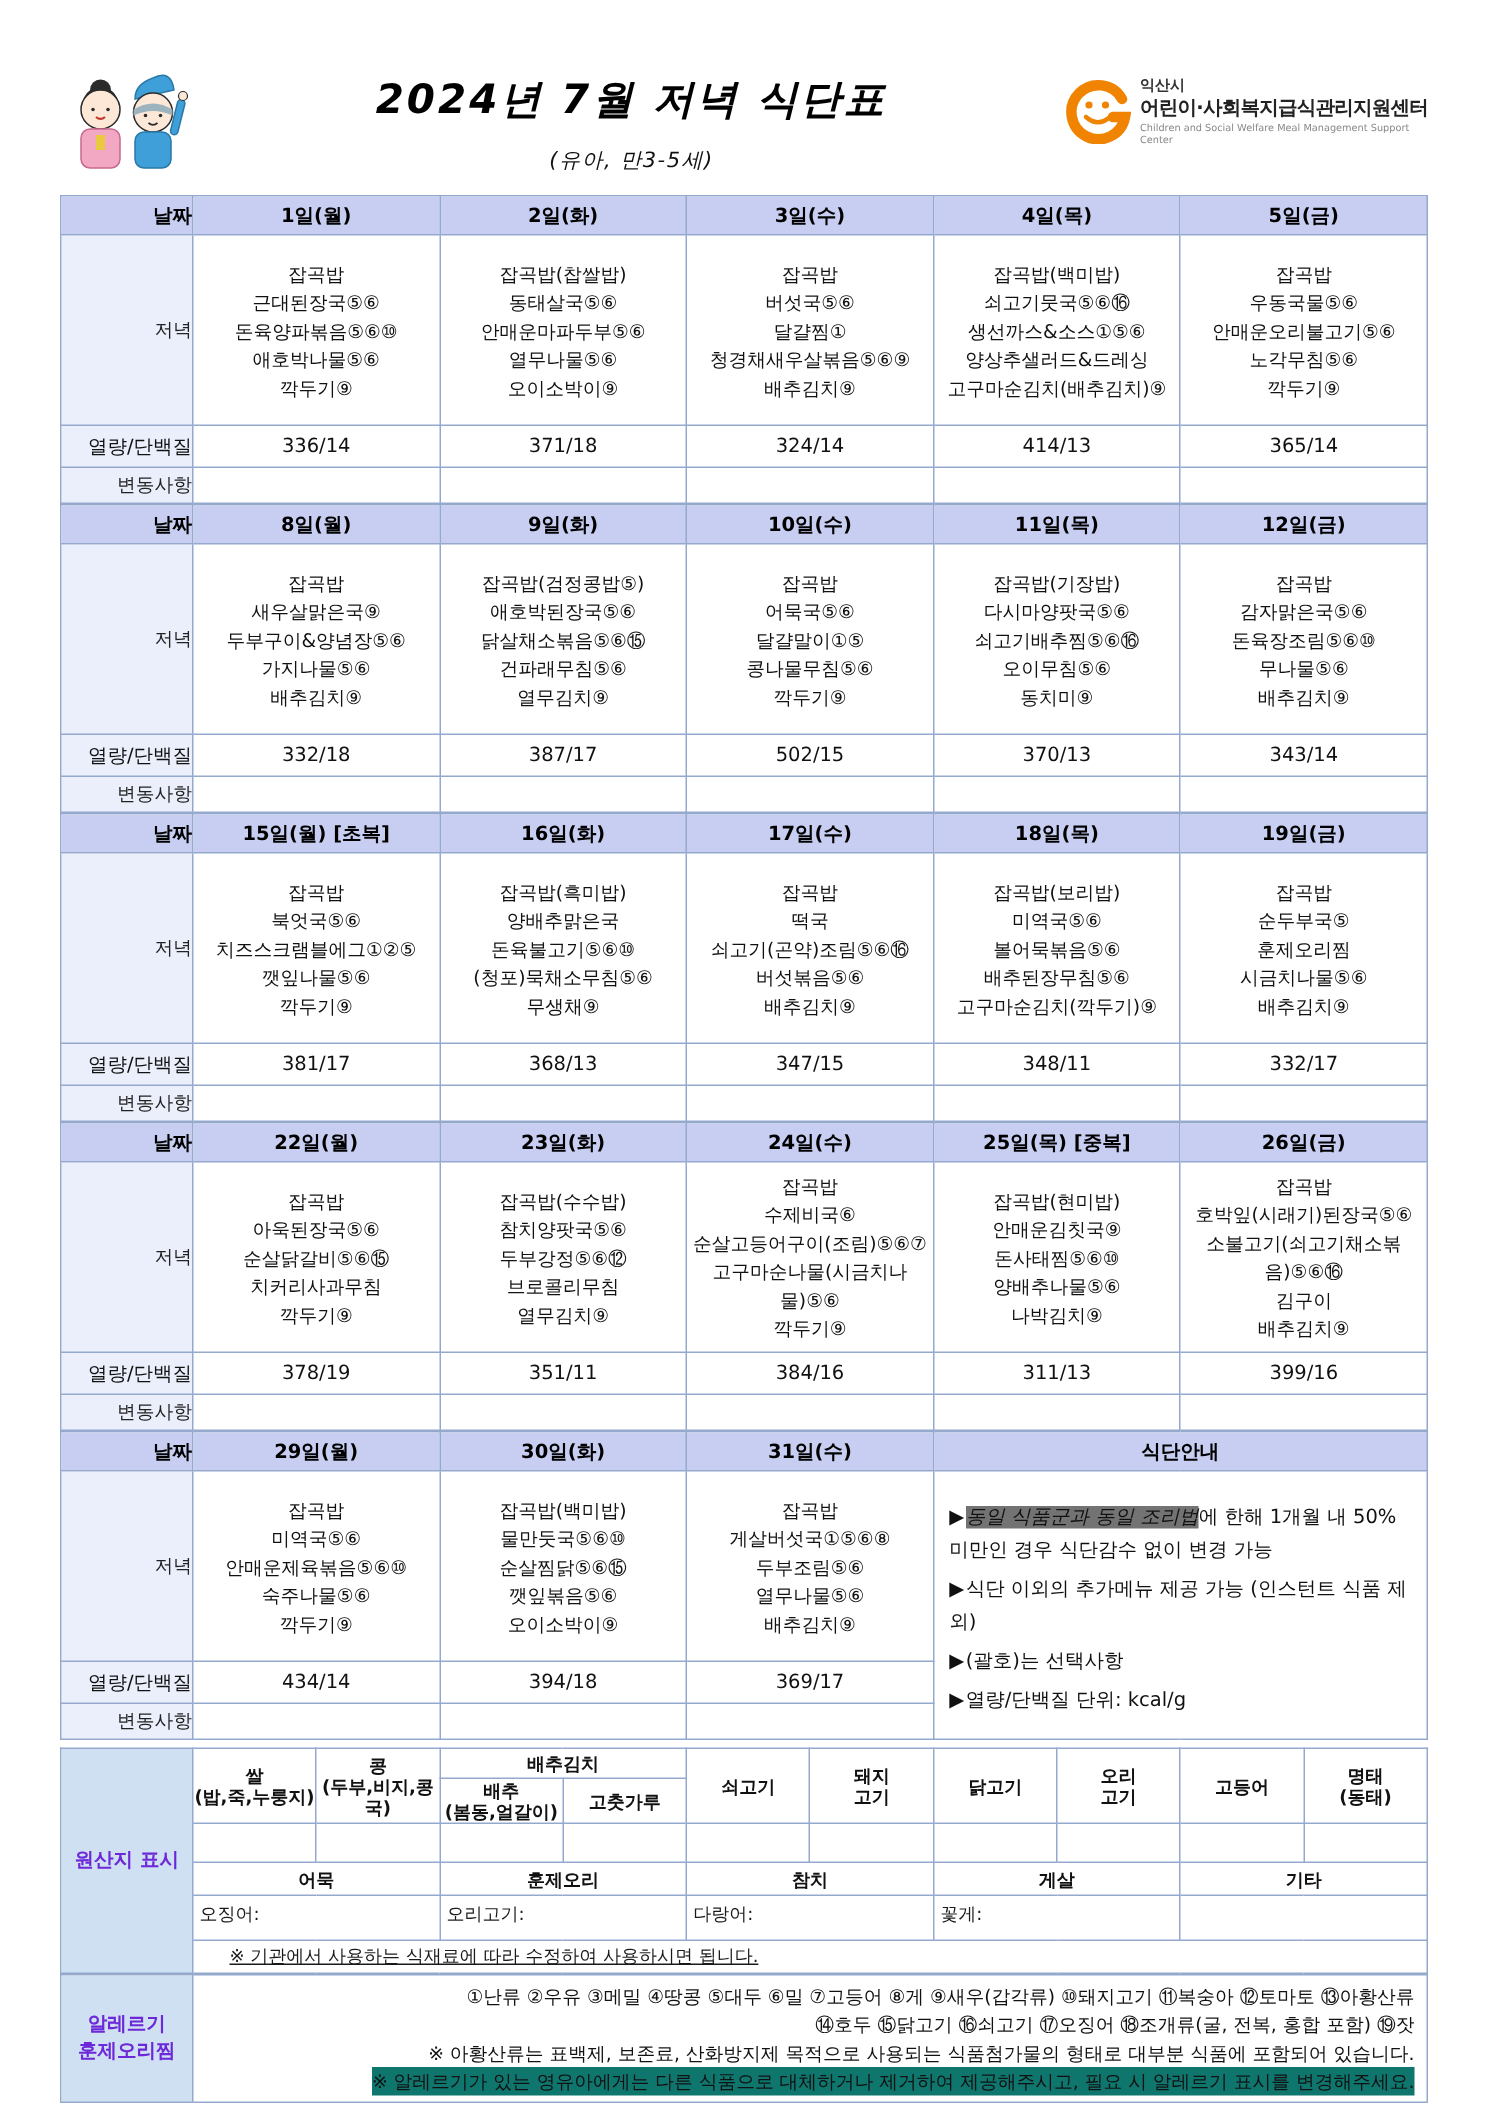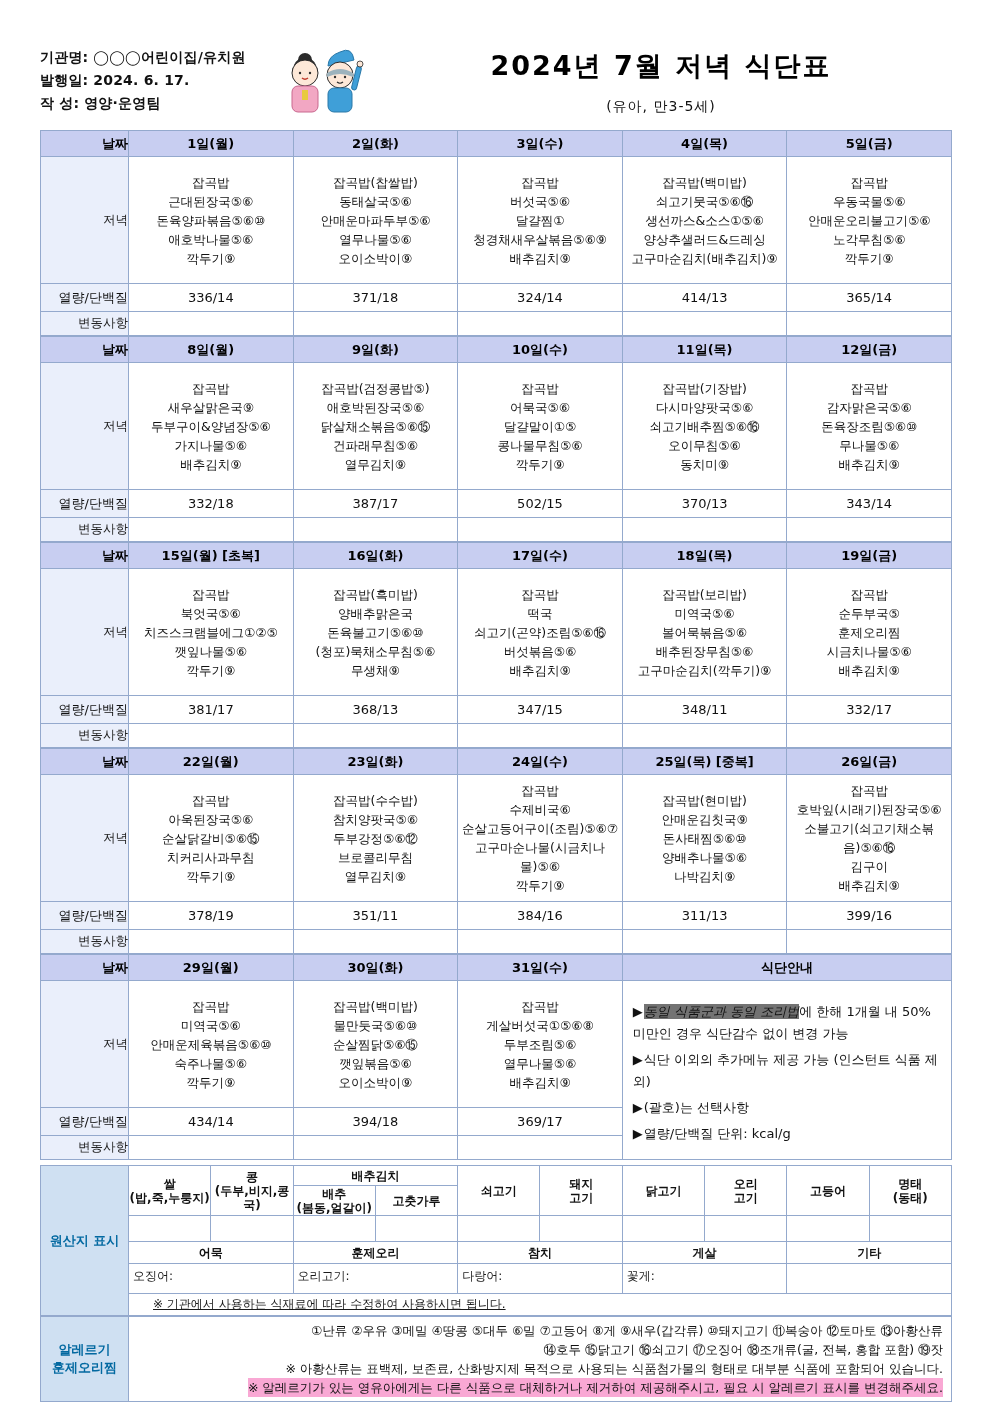--- a/index.html
+++ b/index.html
@@ -5,21 +5,21 @@
   * { margin:0; padding:0; box-sizing:border-box; }
   html,body { background:#fff; }
   body { width:992px; height:1403px; font-family:"DejaVu Sans","Liberation Sans",sans-serif; color:#1a1a1a; position:relative; }
   .page { padding:44px 40px 0 40px; }
 
   
   header { display:flex; align-items:flex-start; height:78px; margin-bottom:8px; }
   .info { width:238px; font-size:14px; font-weight:600; line-height:23px; color:#111; padding-top:2px; }
   .info-row span { letter-spacing:0.2px; }
   .mascot { width:92px; height:72px; flex:0 0 auto; margin-top:2px; }
-  .title-block { flex:1; text-align:center; padding-top:4px; }
+  .title-block { flex:1; text-align:center; padding-top:4px;font-style:italic; }
   .page-title { font-size:27px; font-weight:800; letter-spacing:2px; color:#000; }
   .page-subtitle { font-size:14px; margin-top:14px; letter-spacing:1px; color:#111; }
   .logo { width:242px; display:flex; align-items:flex-start; gap:6px; padding-top:8px; }
   .logo-text { line-height:1.15; }
   .logo-city { font-size:10px; font-weight:700; color:#333; }
   .logo-name { font-size:13px; font-weight:800; color:#222; letter-spacing:-0.5px; margin-top:2px; }
   .logo-en { font-size:6.5px; color:#888; margin-top:2px; }
 
   
   table { border-collapse:collapse; width:912px; table-layout:fixed; }
@@ -36,47 +36,42 @@
 
   
   .guide-title { background:#c8cef1; }
   .guide-cell { vertical-align:top; text-align:left; padding:20px 10px 0 10px; }
   .guide-line { font-size:13px; line-height:22px; color:#111; margin-bottom:4px; }
   .guide-line .bullet { margin-right:1px; }
   .hl { background:#737373;font-style:italic; }
 
   
   .origin-table { border:1px solid #7d97c0; margin-top:5px; }
-  .section-label { background:#cfe0f2; font-size:13px; font-weight:600; color:#0369a1; white-space:pre-line; line-height:18px;margin-left:36px; }
+  .section-label { background:#cfe0f2; font-size:13px; font-weight:600; color:#6d28d9; white-space:pre-line; line-height:18px;margin-left:36px; }
   .oh { font-size:12px; font-weight:600; color:#111; white-space:pre-line; line-height:14px; }
   .row-kimchi-top td { height:20px; }
   .row-kimchi-sub td { height:30px; }
   .fill-row td { height:26px; background:#fff; }
   .group-row td { height:22px; }
   .fill-row2 td { height:30px; text-align:left; font-size:12px; padding-left:4px; vertical-align:top; padding-top:4px; }
   .origin-note { height:22px; text-align:left; font-size:12px; padding-left:24px; }
   .origin-note span { text-decoration:underline; }
 
   
   .allergy-table { border:1px solid #7d97c0; }
   .allergy-content { text-align:right; padding:4px 8px; font-size:12.5px; line-height:19px; color:#111; }
   .allergy-line { white-space:nowrap; }
-  .allergy-line.highlight { background:#f9a8d4; display:inline-block; }
+  .allergy-line.highlight { background:#0f766e; display:inline-block; }
 </style>
 </head>
 <body>
 
 <div class="page">
 
   <header>
-    <div class="info">
-      <div class="info-row"><span>기관명:</span> <span>◯◯◯어린이집/유치원</span></div>
-      <div class="info-row"><span>발행일:</span> <span>2024. 6. 17.</span></div>
-      <div class="info-row"><span>작  성:</span> <span>영양·운영팀</span></div>
-    </div>
 
     <div class="mascot">
       <svg viewBox="0 0 92 72" width="92" height="72">
 
         <circle cx="27" cy="14" r="7" fill="#2b2b2b"></circle>
         <circle cx="27" cy="27" r="13" fill="#fde8d8" stroke="#2b2b2b" stroke-width="1"></circle>
         <path d="M14 27 a13 13 0 0 1 26 0 l-2 -8 a12 12 0 0 0 -22 0 z" fill="#2b2b2b"></path>
         <circle cx="22" cy="27" r="1.2" fill="#2b2b2b"></circle>
         <circle cx="32" cy="27" r="1.2" fill="#2b2b2b"></circle>
         <path d="M24 32 q3 2.5 6 0" stroke="#c0392b" stroke-width="1.5" fill="none"></path>
@@ -93,20 +88,35 @@
         <rect x="76" y="20" width="5" height="24" rx="2.5" transform="rotate(14 78 32)" fill="#3f9fd8" stroke="#2a78a8" stroke-width="1"></rect>
         <circle cx="82" cy="18" r="3" fill="#fde8d8" stroke="#2b2b2b" stroke-width="0.8"></circle>
       </svg>
     </div>
 
     <div class="title-block">
       <div class="page-title">2024년 7월 저녁 식단표</div>
       <div class="page-subtitle">(유아, 만3-5세)</div>
     </div>
 
+    <div class="logo">
+      <span>
+        <svg viewBox="0 0 44 44" width="44" height="44">
+          <path d="M38 14 a18 18 0 1 0 2 12 l-8 0" fill="none" stroke="#f08300" stroke-width="7" stroke-linecap="round"></path>
+          <circle cx="16" cy="18" r="2.4" fill="#f08300"></circle>
+          <circle cx="27" cy="18" r="2.4" fill="#f08300"></circle>
+          <path d="M14 26 q8 7 16 0" fill="none" stroke="#f08300" stroke-width="3" stroke-linecap="round"></path>
+        </svg>
+      </span>
+      <div class="logo-text">
+        <div class="logo-city">익산시</div>
+        <div class="logo-name">어린이·사회복지급식관리지원센터</div>
+        <div class="logo-en">Children and Social Welfare Meal Management Support Center</div>
+      </div>
+    </div>
   </header>
 
   <table class="week-table">
     <colgroup>
         <col class="c-label">
         <col>
         <col>
         <col>
         <col>
         <col>

